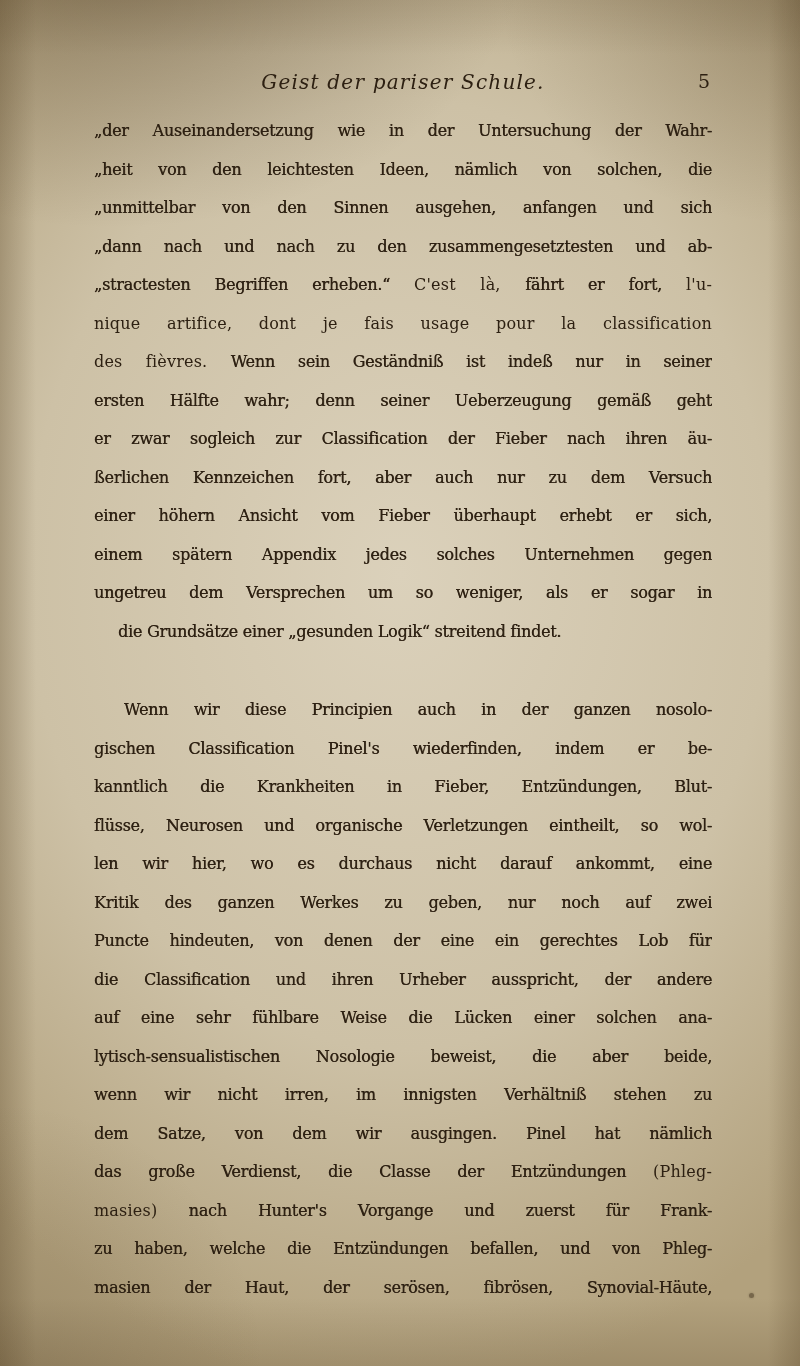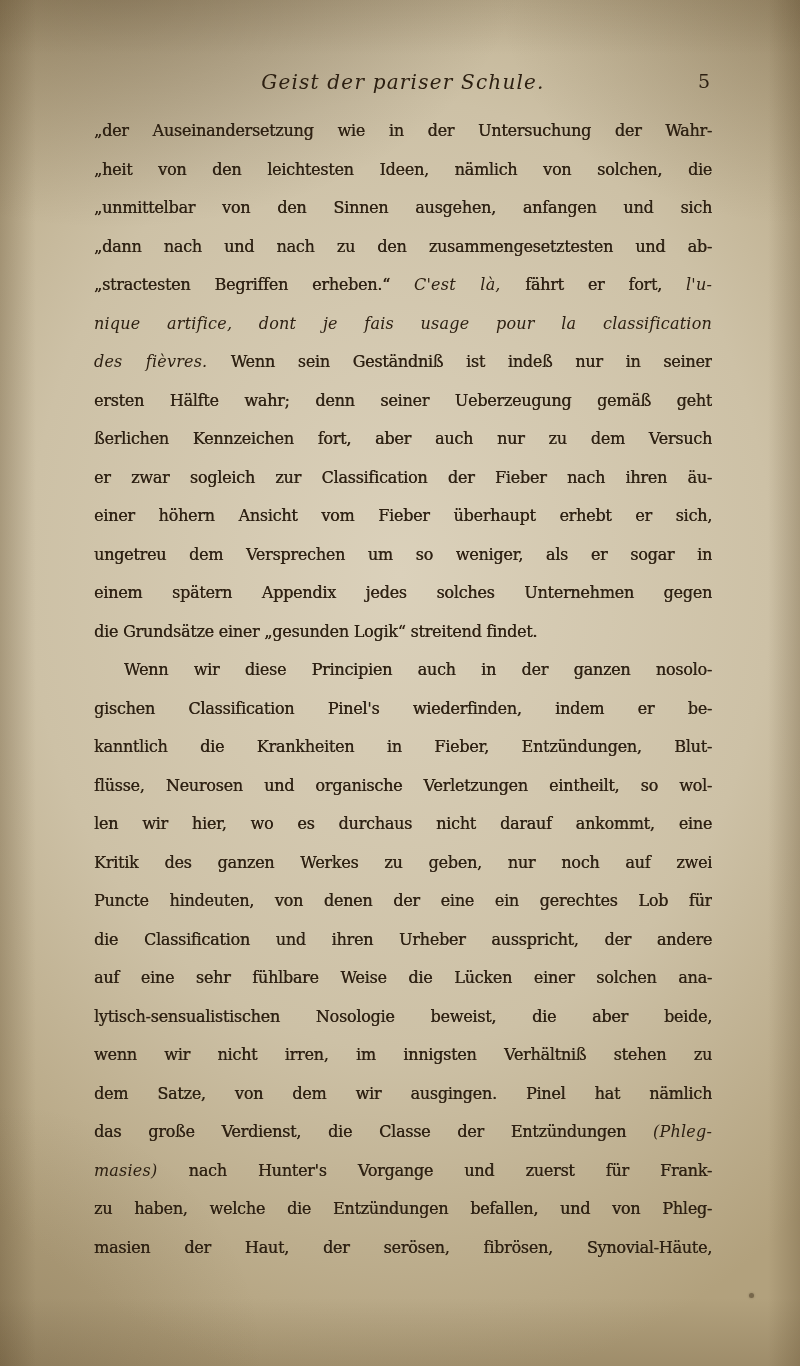--- a/index.html
+++ b/index.html
@@ -51,28 +51,27 @@
       font-size: 16px;
       line-height: 38.5px;
       text-align: justify;
     }
     .line {
       text-align: justify;
       text-align-last: justify;
       height: 38.5px;
       overflow: hidden;
     }
-    .line.indent { text-indent: 30px; }
-    .line.para-end { text-align-last: left; }
+    .line.indent { text-indent: 30px; margin-top: 40px; }
+    .line.para-end { text-align-last: left; margin-left: 24px; }
     .frak {
       letter-spacing: -0.25px;
       text-shadow: 0.35px 0 0 rgba(45,32,18,0.8);
     }
     .latin {
-      font-style: italic;
       letter-spacing: 0.2px;
     }
     .ink-spot {
       position: absolute;
       left: 749px;
       top: 1293px;
       width: 5px;
       height: 5px;
       border-radius: 50%;
       background: rgba(60,45,25,0.5);
@@ -90,25 +89,25 @@
   <main class="text-block">
       <div class="paragraph">
         <div class="line"><span class="frak">„der Auseinandersetzung wie in der Untersuchung der Wahr-</span></div>
         <div class="line"><span class="frak">„heit von den leichtesten Ideen, nämlich von solchen, die</span></div>
         <div class="line"><span class="frak">„unmittelbar von den Sinnen ausgehen, anfangen und sich</span></div>
         <div class="line"><span class="frak">„dann nach und nach zu den zusammengesetztesten und ab-</span></div>
         <div class="line"><span class="frak">„stractesten Begriffen erheben.“ </span><span class="latin">C'est là, </span><span class="frak">fährt er fort, </span><span class="latin">l'u-</span></div>
         <div class="line"><span class="latin">nique artifice, dont je fais usage pour la classification</span></div>
         <div class="line"><span class="latin">des fièvres. </span><span class="frak">Wenn sein Geständniß ist indeß nur in seiner</span></div>
         <div class="line"><span class="frak">ersten Hälfte wahr; denn seiner Ueberzeugung gemäß geht</span></div>
+        <div class="line"><span class="frak">er zwar sogleich zur Classification der Fieber nach ihren äu-</span></div>
         <div class="line"><span class="frak">ßerlichen Kennzeichen fort, aber auch nur zu dem Versuch</span></div>
-        <div class="line"><span class="frak">er zwar sogleich zur Classification der Fieber nach ihren äu-</span></div>
         <div class="line"><span class="frak">einer höhern Ansicht vom Fieber überhaupt erhebt er sich,</span></div>
+        <div class="line"><span class="frak">einem spätern Appendix jedes solches Unternehmen gegen</span></div>
         <div class="line"><span class="frak">ungetreu dem Versprechen um so weniger, als er sogar in</span></div>
-        <div class="line"><span class="frak">einem spätern Appendix jedes solches Unternehmen gegen</span></div>
         <div class="line para-end"><span class="frak">die Grundsätze einer „gesunden Logik“ streitend findet.</span></div>
       </div>
       <div class="paragraph">
         <div class="line indent"><span class="frak">Wenn wir diese Principien auch in der ganzen nosolo-</span></div>
         <div class="line"><span class="frak">gischen Classification Pinel's wiederfinden, indem er be-</span></div>
         <div class="line"><span class="frak">kanntlich die Krankheiten in Fieber, Entzündungen, Blut-</span></div>
         <div class="line"><span class="frak">flüsse, Neurosen und organische Verletzungen eintheilt, so wol-</span></div>
         <div class="line"><span class="frak">len wir hier, wo es durchaus nicht darauf ankommt, eine</span></div>
         <div class="line"><span class="frak">Kritik des ganzen Werkes zu geben, nur noch auf zwei</span></div>
         <div class="line"><span class="frak">Puncte hindeuten, von denen der eine ein gerechtes Lob für</span></div>

